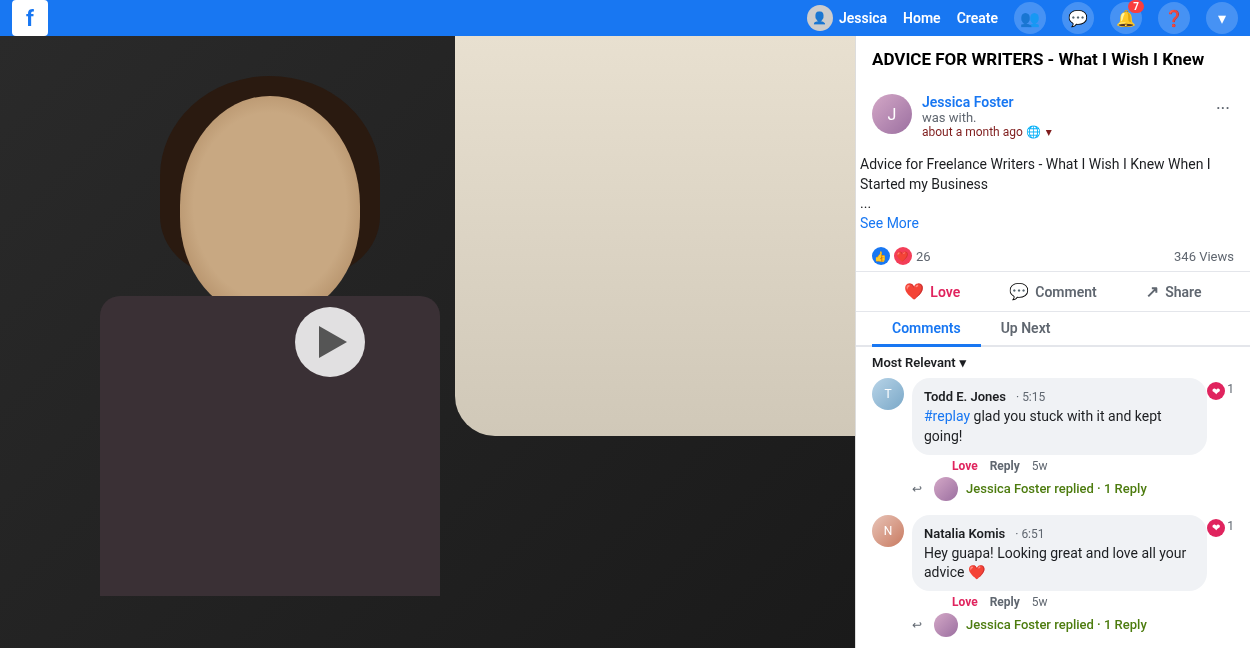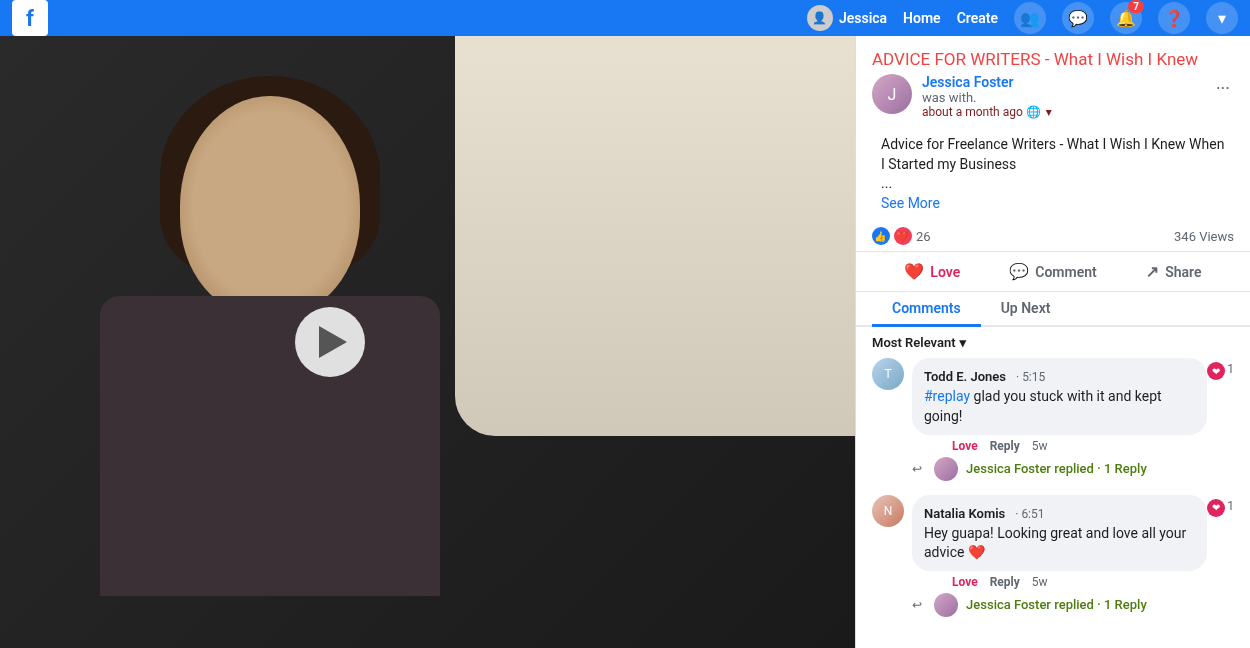--- a/index.html
+++ b/index.html
@@ -139,22 +139,22 @@
       display: flex;
       flex-direction: column;
       overflow: hidden;
       border-left: 1px solid #ddd;
     }
 
     .post-header {
       padding: 12px 16px 0;
     }
     .post-title {
-      font-size: 17px; font-weight: normal; color: #ef4444;
-      margin-bottom: 4px;
+      font-size: 17px; font-weight: bold; color: #000000;
+      margin-bottom: 24px;
       line-height: 1.3;
     }
     .post-meta {
       display: flex; align-items: flex-start; justify-content: space-between; margin-bottom: 8px;
     }
     .post-author-area {
       display: flex; align-items: flex-start; gap: 10px;
     }
     .author-avatar {
       width: 40px; height: 40px; border-radius: 50%;
@@ -171,21 +171,21 @@
       font-size: 13px; color: #606770;
     }
     .author-time {
       font-size: 12px; color: #7f1d1d; display: flex; align-items: flex-start; gap: 4px;
     }
     .more-btn {
       color: #606770; font-size: 18px; cursor: pointer; padding: 4px;
     }
 
     .post-description {
-      padding: 8px 25px;
+      padding: 8px 4px;
       font-size: 14px; color: #1c1e21; line-height: 1.4;
     }
     .see-more { color: #1877f2; cursor: pointer; font-size: 14px; }
 
     .post-stats {
       padding: 6px 16px;
       display: flex; align-items: center; justify-content: space-between;
       border-bottom: 1px solid #e4e6eb;
     }
     .reactions {

